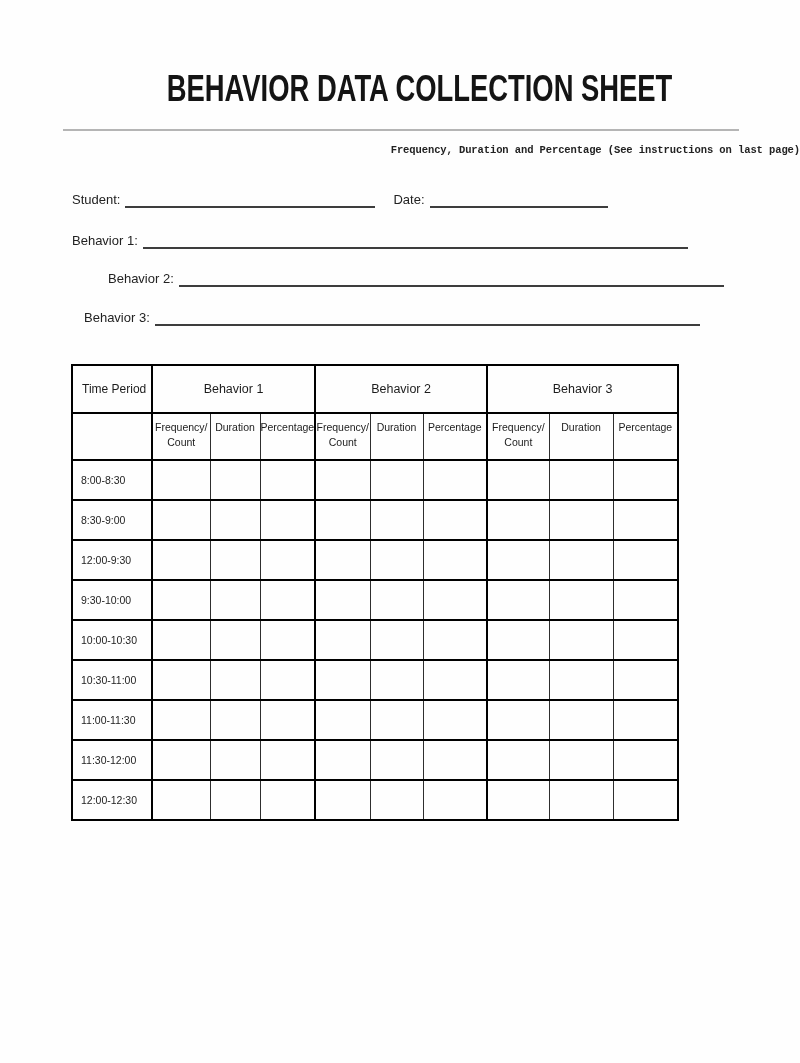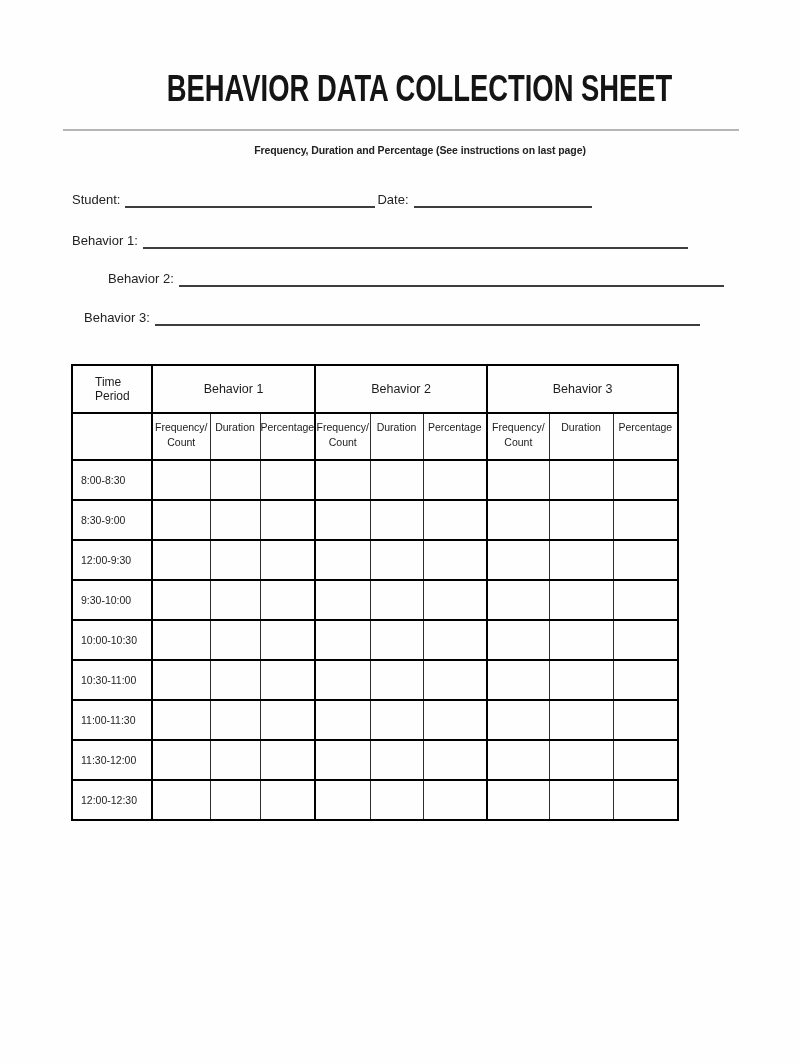--- a/index.html
+++ b/index.html
@@ -39,21 +39,22 @@
     left: 63px;
     width: 676px;
     height: 2px;
     background: #b5b5b5;
   }
   .subtitle-wrap {
     position: absolute;
     top: 140px;
     left: 40px;
     width: 760px;
-    text-align: center;
+    text-align: right;
+    font-family: Liberation Mono, monospace;
   }
   .doc-subtitle {
     display: inline-block;
     font-size: 10.5px;
     font-weight: 700;
     color: #222222;
     letter-spacing: -0.1px;
   }
 
   
@@ -67,21 +68,21 @@
   }
   .field-label { white-space: nowrap; padding-bottom: 1px; }
   .fill-line {
     display: inline-block;
     height: 16px;
     border-bottom: 2px solid #3d3d3d;
     margin-left: 5px;
   }
   .row-student { top: 191px; left: 72px; align-items: center; }
   .line-student { width: 250px; }
-  .label-date { margin-left: 2px; }
+  .label-date { margin-left: 18px; }
   .line-date { width: 178px; }
   .row-b1 { top: 231px; left: 72px; }
   .row-b2 { top: 269px; left: 72px; margin-left: 36px; }
   .row-b3 { top: 308px; left: 84px; }
   .line-behavior { width: 545px; }
 
   
   table.collection {
     position: absolute;
     top: 364px;
@@ -95,21 +96,21 @@
     border-bottom: 2px solid #000000;
     border-left: 1px solid #2e2e2e;
     border-right: 1px solid #2e2e2e;
     font-weight: 400;
     color: #1c1c1c;
     background: #fefefe;
   }
   .collection { border: 2px solid #000000; }
   .gb { border-left: 2px solid #000000 !important; }
   .group-header-row th { height: 48px; font-size: 12.5px; text-align: center; vertical-align: middle; }
-  th.time-period-hdr { text-align: left; padding-left: 22px; font-size: 12px; }
+  th.time-period-hdr { text-align: left; padding-left: 9px; font-size: 12px; }
   .sub-header-row th {
     height: 47px;
     font-size: 10.5px;
     text-align: center;
     vertical-align: top;
     padding-top: 6px;
     line-height: 1.45;
     font-weight: 400;
   }
   .collection tbody td { height: 40px; }

